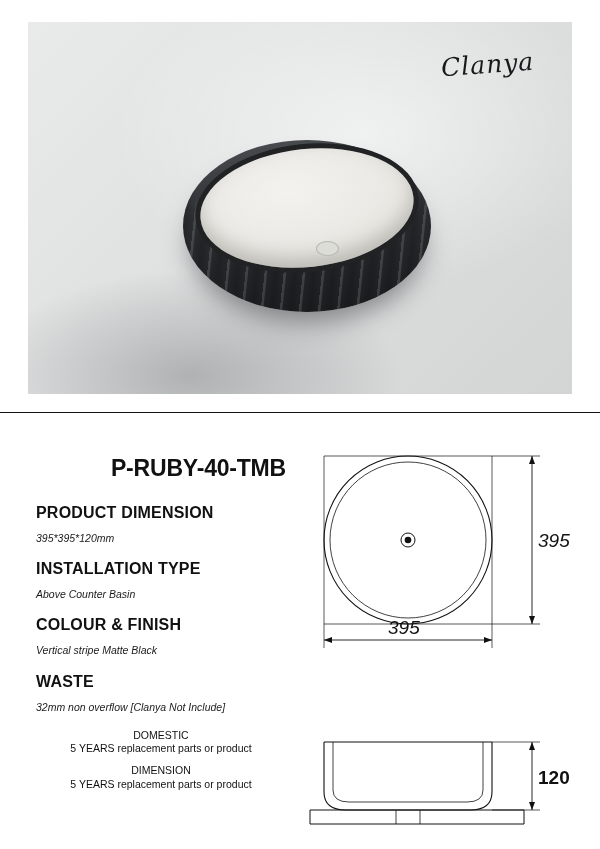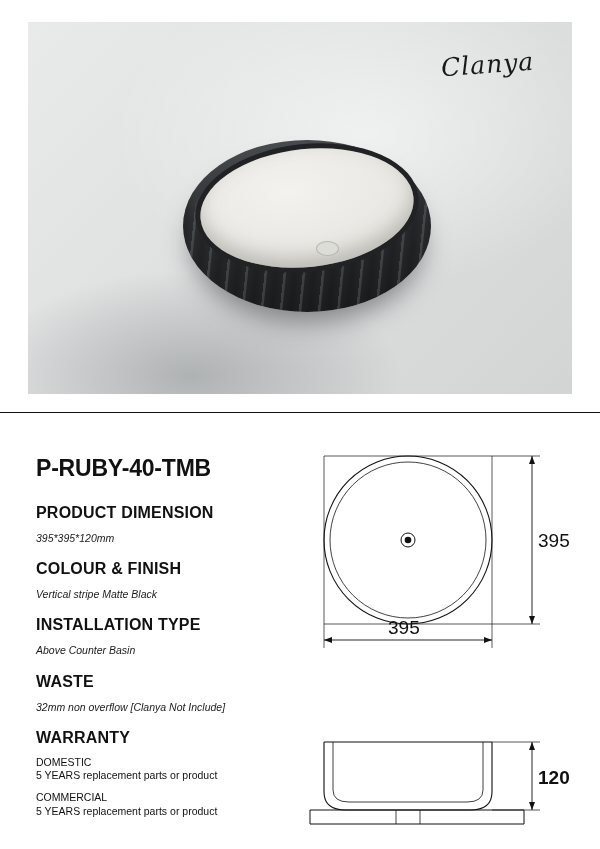--- a/index.html
+++ b/index.html
@@ -128,47 +128,50 @@
     position: absolute;
     left: 36px;
     top: 455px;
     width: 250px;
   }
   .product-code {
     font-size: 23px;
     font-weight: bold;
     letter-spacing: -0.2px;
     margin: 0 0 22px 0;
+    text-align: right;
   }
   .spec-block { margin-bottom: 15px; }
   .spec-title {
     font-size: 16px;
     font-weight: bold;
     letter-spacing: 0.2px;
     margin-bottom: 9px;
   }
   .spec-value {
     font-size: 10.5px;
     line-height: 1.35;
     color: #1a1a1a;
     font-style: italic;
   }
   .warranty-group { margin-bottom: 8px; }
   .warranty-label {
     font-size: 10.5px;
     line-height: 1.3;
+    text-align: center;
   }
 
   
   .drawing-top {
     position: absolute;
     left: 310px;
     top: 452px;
     width: 262px;
     height: 212px;
+    font-style: italic;
   }
   .drawing-bottom {
     position: absolute;
     left: 310px;
     top: 736px;
     width: 262px;
     height: 112px;
     font-weight: bold;
   }
   svg { display: block; overflow: visible; }
@@ -197,42 +200,41 @@
 
 <div class="spec">
   <h1 class="product-code">P-RUBY-40-TMB</h1>
 
   <div class="spec-block">
     <div class="spec-title">PRODUCT DIMENSION</div>
     <div class="spec-value">395*395*120mm</div>
   </div>
 
   <div class="spec-block">
+    <div class="spec-title">INSTALLATION TYPE</div>
+    <div class="spec-value">Above Counter Basin</div>
+  </div>
+
+  <div class="spec-block">
     <div class="spec-title">COLOUR &amp; FINISH</div>
     <div class="spec-value">Vertical stripe Matte Black</div>
   </div>
 
   <div class="spec-block">
-    <div class="spec-title">INSTALLATION TYPE</div>
-    <div class="spec-value">Above Counter Basin</div>
-  </div>
-
-  <div class="spec-block">
     <div class="spec-title">WASTE</div>
     <div class="spec-value">32mm non overflow [Clanya Not Include]</div>
   </div>
 
   <div class="spec-block">
-    <div class="spec-title">WARRANTY</div>
     <div class="warranty-group">
       <div class="warranty-label">DOMESTIC</div>
       <div class="warranty-label">5 YEARS replacement parts or product</div>
     </div>
     <div class="warranty-group">
-      <div class="warranty-label">COMMERCIAL</div>
+      <div class="warranty-label">DIMENSION</div>
       <div class="warranty-label">5 YEARS replacement parts or product</div>
     </div>
   </div>
 </div>
 
 <div class="drawing-top">
   <svg width="262" height="212" viewBox="0 0 262 212">
 
     <circle cx="98" cy="88" r="84" fill="none" stroke="#111111" stroke-width="1.1"></circle>
     <circle cx="98" cy="88" r="78" fill="none" stroke="#111111" stroke-width="0.8"></circle>

